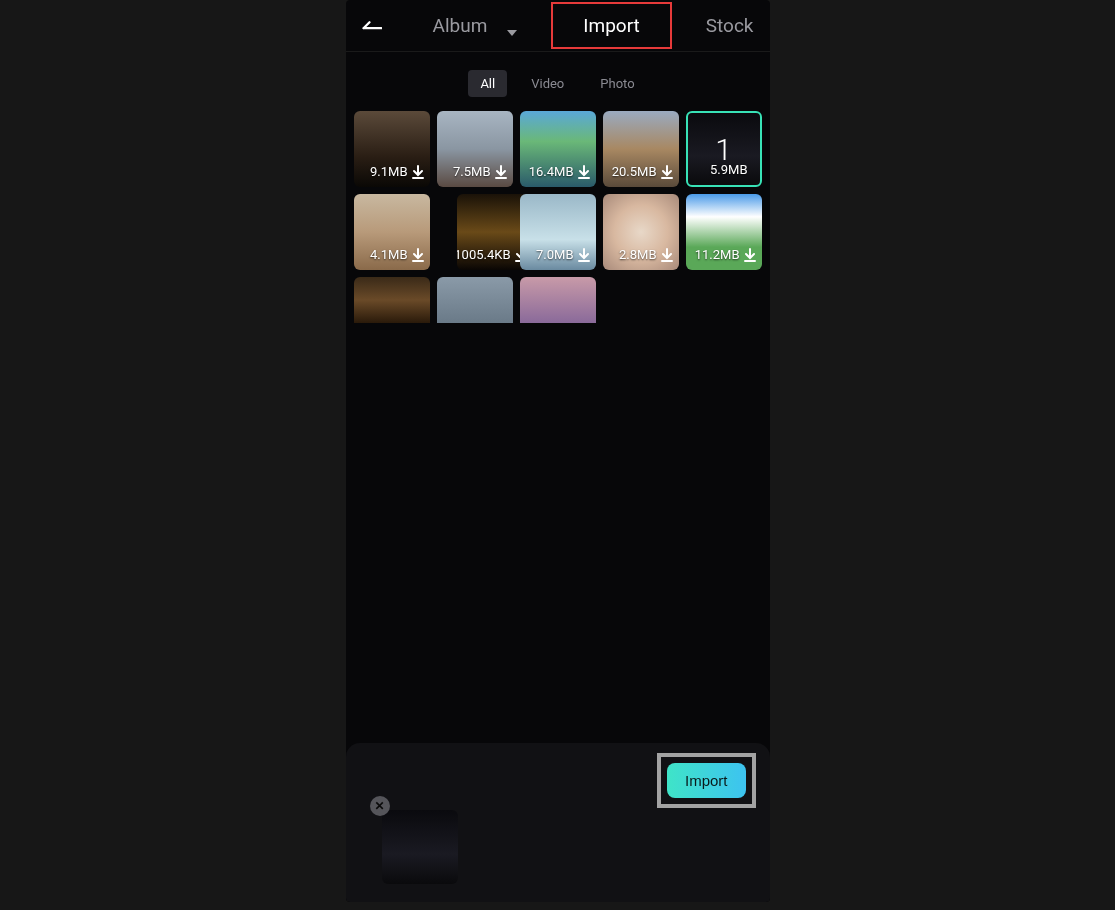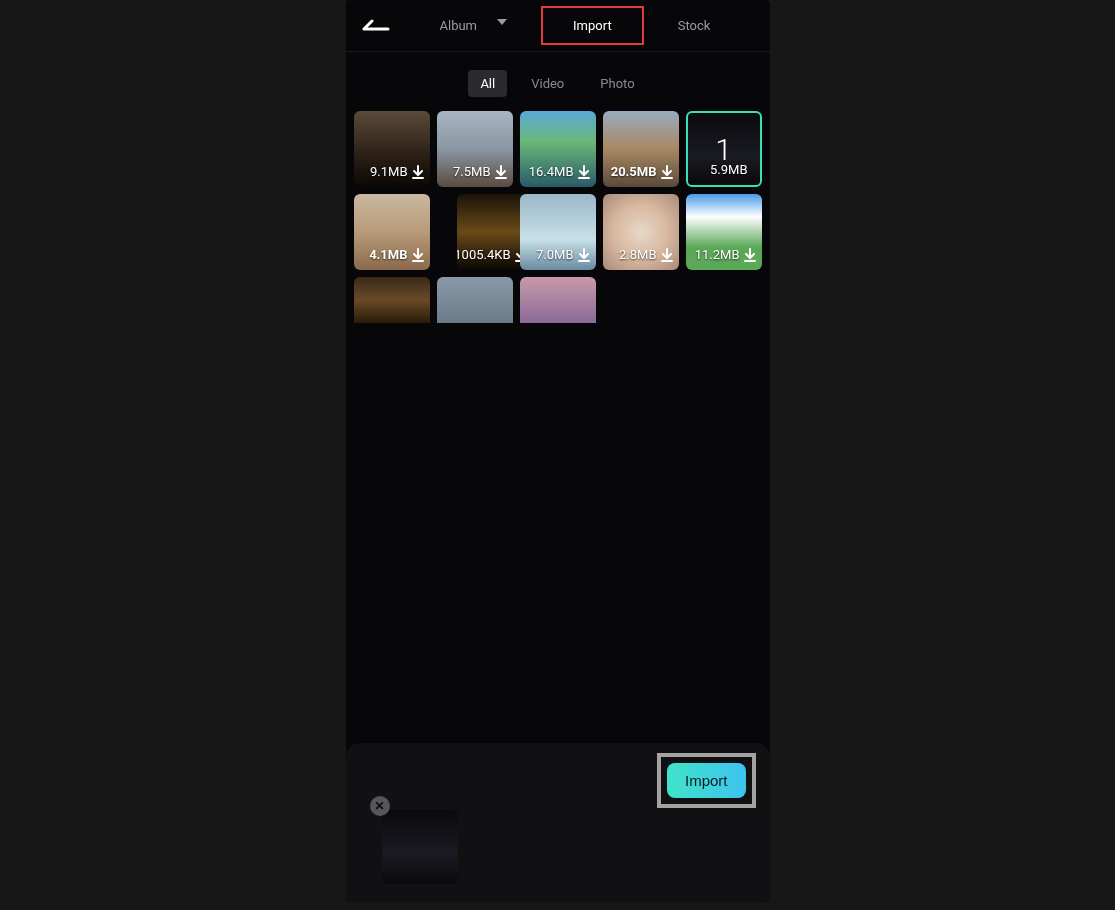--- a/index.html
+++ b/index.html
@@ -40,24 +40,24 @@
   }
   .header-tabs {
     flex: 1;
     display: flex;
     align-items: center;
     gap: 42px;
     margin-left: 50px;
   }
   .header-tab {
     color: #9a9aa0;
-    font-size: 13px;
-    cursor: pointer;
-    display: flex;
-    align-items: flex-start;
+    font-size: 19px;
+    cursor: pointer;
+    display: flex;
+    align-items: flex-end;
     gap: 20px;
   }
   .header-tab.active {
     color: #ffffff;
   }
   .cloud-tab-wrapper {
     border: 2px solid #e63a3a;
     padding: 10px 30px;
     margin: -2px -8px;
   }
@@ -190,24 +190,24 @@
     cursor: pointer;
     font-size: 12px;
     color: #0a0a0a;
     font-weight: bold;
   }
 
   
   .bg1 { background: linear-gradient(180deg, #5b4a3a 0%, #2a1e14 60%, #0a0805 100%); }
   .bg2 { background: linear-gradient(180deg, #a8b5c2 0%, #8a96a2 50%, #5a4a42 100%); }
   .bg3 { background: linear-gradient(180deg, #5aa8d8 0%, #6ab878 40%, #2a5a6a 100%); }
-  .bg4 { background: linear-gradient(180deg, #9aaac0 0%, #a88862 50%, #5a4a3a 100%); font-weight: bold; }
+  .bg4 { background: linear-gradient(180deg, #9aaac0 0%, #a88862 50%, #5a4a3a 100%); }
   .bg5 { background: linear-gradient(180deg, #788a9a 0%, #a8bac8 60%, #4a5a6a 100%); }
   .bg6 { background: linear-gradient(180deg, #0a0a0e 0%, #1a1a22 60%, #0a0a0c 100%); }
-  .bg7 { background: linear-gradient(180deg, #c8b8a0 0%, #b89a7a 50%, #8a6a4a 100%); font-weight: bold; }
+  .bg7 { background: linear-gradient(180deg, #c8b8a0 0%, #b89a7a 50%, #8a6a4a 100%); }
   .bg8 { background: linear-gradient(180deg, #1a1208 0%, #6a4a18 50%, #0a0604 100%); margin-left: 20px; }
   .bg9 { background: linear-gradient(180deg, #9ab8c8 0%, #c8e0e8 60%, #6a8aa0 100%); }
   .bg10{ background: radial-gradient(circle, #e8d8c8 0%, #d8b8a0 50%, #a88a7a 100%); }
   .bg11{ background: linear-gradient(180deg, #7aa8b8 0%, #5a8a9a 50%, #3a5a6a 100%); }
   .bg12{ background: linear-gradient(180deg, #4a9ae8 0%, #ffffff 30%, #5aa858 70%); }
   .bg13{ background: linear-gradient(180deg, #3a2a18 0%, #6a4a28 50%, #2a1a0a 100%); }
   .bg14{ background: linear-gradient(180deg, #8a9aa8 0%, #6a7a88 100%); }
   .bg15{ background: linear-gradient(180deg, #c89aa8 0%, #8a6a9a 100%); }
 </style>
 </head>

